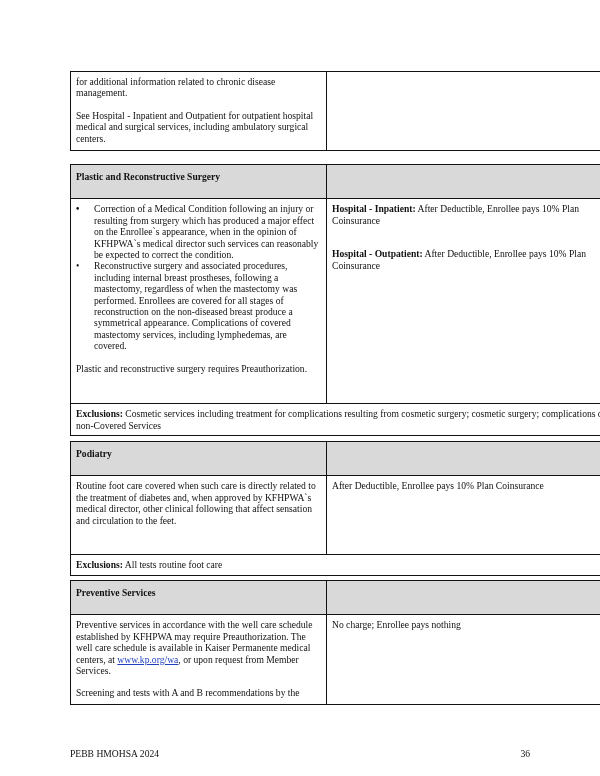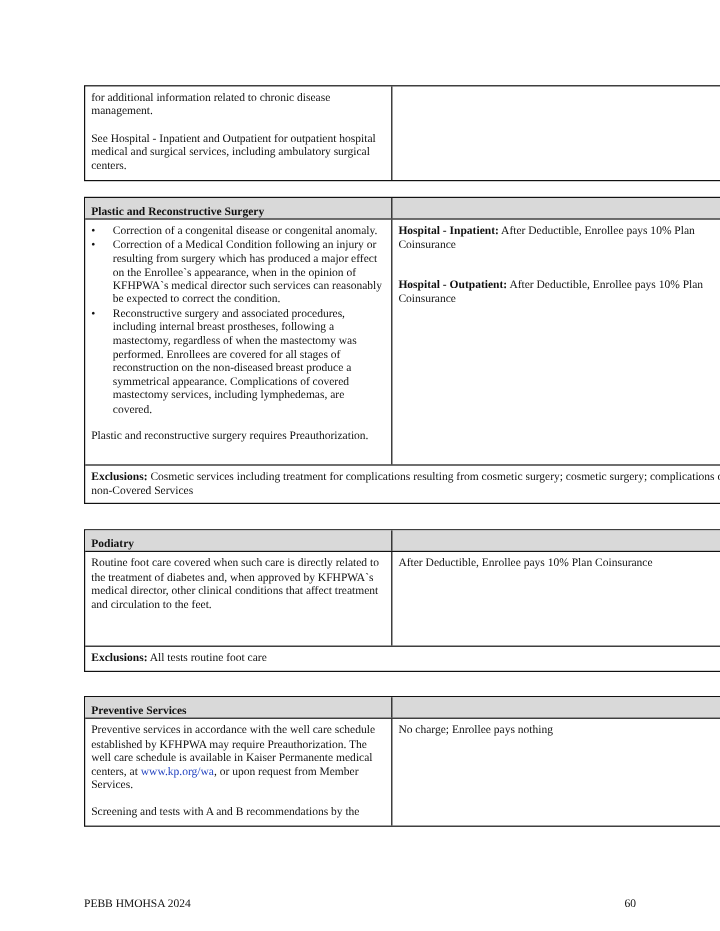--- a/index.html
+++ b/index.html
@@ -12,28 +12,28 @@
     position: absolute; left: 70px; width: 548px;
     border: 1.6px solid #111; box-sizing: border-box;
   }
   .row { display: flex; box-sizing: border-box; }
   .row + .row { border-top: 1.3px solid #111; }
   .cell { box-sizing: border-box; padding: 4px 5px 4px 5px; }
   .cell.left { width: 256px; border-right: 1.3px solid #111; }
   .cell.right { flex: 1; }
   .cell.full { width: 100%; }
   .hdr { background: #d9d9d9; }
-  .hdr .cell { font-weight: bold; padding-top: 6px; padding-bottom: 0; }
+  .hdr .cell { font-weight: bold; padding-top: 6px; padding-bottom: 16px; }
   p { margin: 0; }
   p + p { margin-top: 11px; }
   b { font-weight: bold; }
   ul { margin: 0; padding: 0; list-style: none; }
   li { position: relative; padding-left: 18px; }
   li .bullet { position: absolute; left: 0; top: 0; }
-  a { color: #1f3fbf; }
+  a { color: #1f3fbf; text-decoration: underline; }
   .cov + .cov { margin-top: 22px; }
   .footer {
     position: absolute; top: 748px; left: 70px; width: 460px;
     font-size: 9.6px; display: flex; justify-content: space-between;
   }
 </style>
 </head>
 <body>
 
 <div class="tbl" style="top:71px;">
@@ -47,21 +47,21 @@
 </div>
 
 <div class="tbl" style="top:164px;">
   <div class="row hdr">
     <div class="cell left">Plastic and Reconstructive Surgery</div>
     <div class="cell right"></div>
   </div>
   <div class="row">
     <div class="cell left" style="height:204px;">
       <ul>
-        <li><span class="bullet">•</span><span>Correction of a congenital disease or congenital anomaly.</span></li>
+        <li><span class="bullet">•</span></li>
         <li><span class="bullet">•</span><span>Correction of a Medical Condition following an injury or resulting from surgery which has produced a major effect on the Enrollee`s appearance, when in the opinion of KFHPWA`s medical director such services can reasonably be expected to correct the condition.</span></li>
         <li><span class="bullet">•</span><span>Reconstructive surgery and associated procedures, including internal breast prostheses, following a mastectomy, regardless of when the mastectomy was performed. Enrollees are covered for all stages of reconstruction on the non-diseased breast produce a symmetrical appearance. Complications of covered mastectomy services, including lymphedemas, are covered.</span></li>
       </ul>
       <p style="margin-top:11px;">Plastic and reconstructive surgery requires Preauthorization.</p>
     </div>
     <div class="cell right">
       <div class="cov"><b>Hospital - Inpatient:</b><span> After Deductible, Enrollee pays 10% Plan Coinsurance</span></div>
       <div class="cov"><b>Hospital - Outpatient:</b><span> After Deductible, Enrollee pays 10% Plan Coinsurance</span></div>
     </div>
   </div>
@@ -72,21 +72,21 @@
   </div>
 </div>
 
 <div class="tbl" style="top:441px;">
   <div class="row hdr">
     <div class="cell left">Podiatry</div>
     <div class="cell right"></div>
   </div>
   <div class="row">
     <div class="cell left" style="height:78px;">
-      <p>Routine foot care covered when such care is directly related to the treatment of diabetes and, when approved by KFHPWA`s medical director, other clinical conditions that affect treatment and circulation to the feet.</p>
+      <p>Routine foot care covered when such care is directly related to the treatment of diabetes and, when approved by KFHPWA`s medical director, other clinical following that affect sensation and circulation to the feet.</p>
     </div>
     <div class="cell right">After Deductible, Enrollee pays 10% Plan Coinsurance</div>
   </div>
   <div class="row">
     <div class="cell full">
       <b>Exclusions:</b><span> All tests routine foot care</span>
     </div>
   </div>
 </div>
 
@@ -99,14 +99,14 @@
     <div class="cell left" style="height:89px;">
       <p><span>Preventive services in accordance with the well care schedule established by KFHPWA may require Preauthorization. The well care schedule is available in Kaiser Permanente medical centers, at </span><a>www.kp.org/wa</a><span>, or upon request from Member Services.</span></p>
       <p>Screening and tests with A and B recommendations by the</p>
     </div>
     <div class="cell right">No charge; Enrollee pays nothing</div>
   </div>
 </div>
 
 <div class="footer">
   <span>PEBB HMOHSA 2024</span>
-  <span>60</span>
+  <span>36</span>
 </div>
 
 </body></html>

